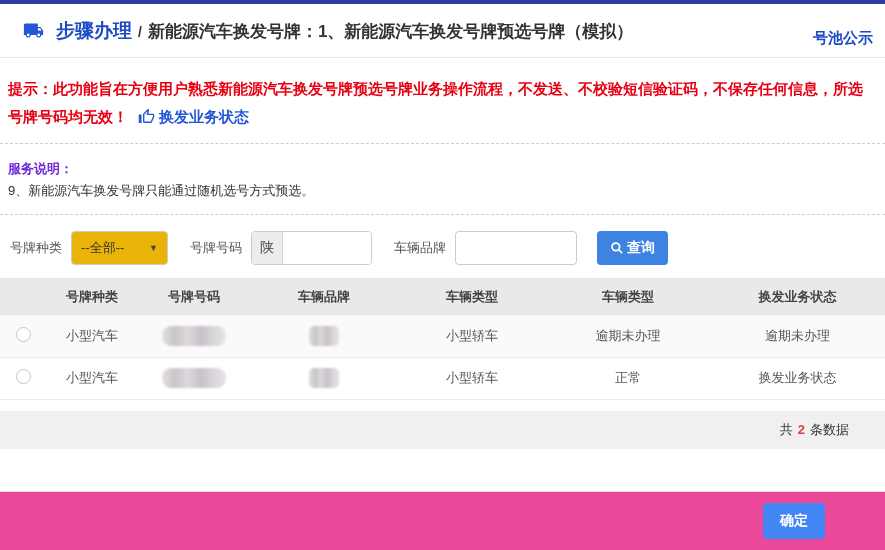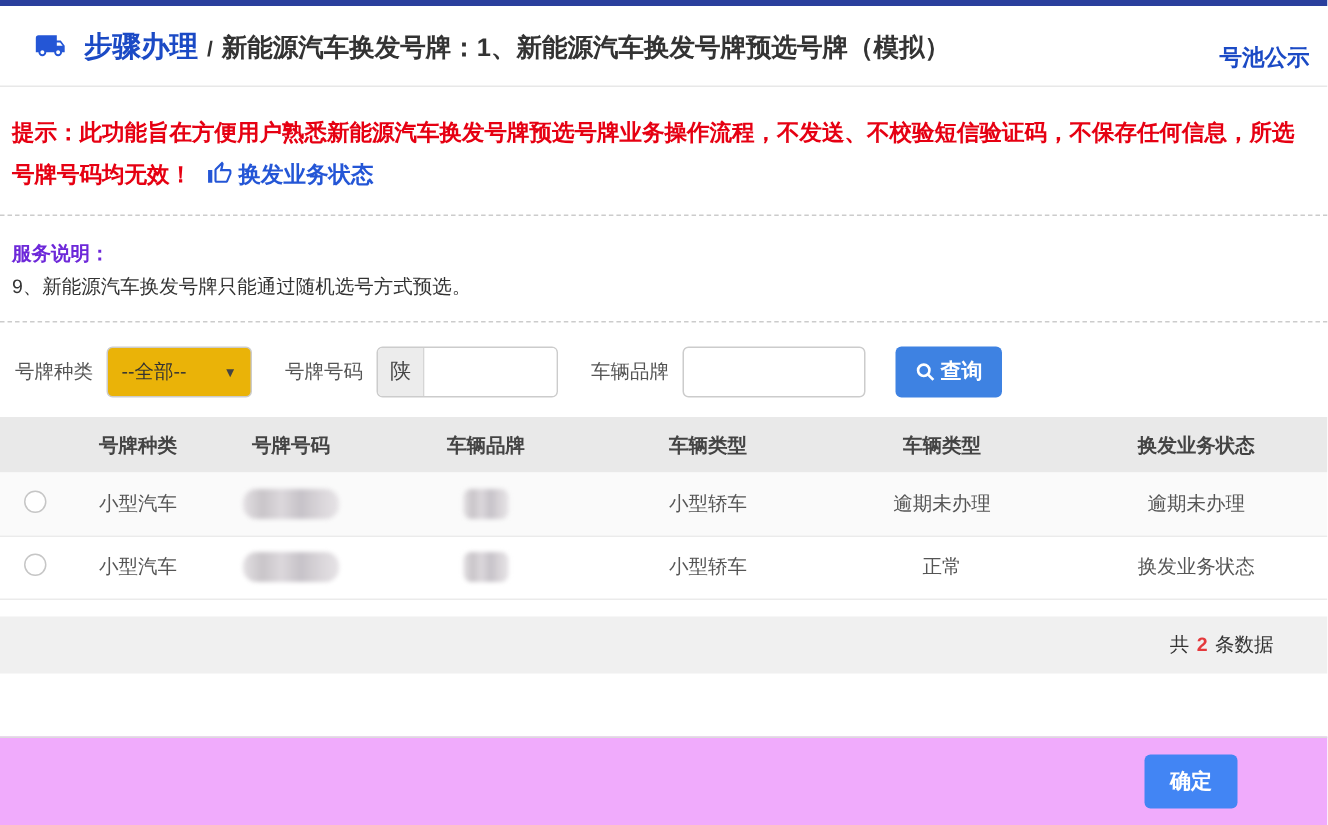--- a/index.html
+++ b/index.html
@@ -57,21 +57,21 @@
     filter: blur(1.3px); }
   .redact.plate { width: 64px; }
   .redact.brand { width: 30px; border-radius: 5px; }
 
   
   .countbar { margin-top: 11px; height: 38px; background: #f0f0f0; display: flex; align-items: center;
     justify-content: flex-end; padding-right: 36px; font-size: 13px; color: #333; }
   .countbar .num { color: #e4393c; font-weight: bold; margin: 0 5px; }
 
   
-  .footer { position: absolute; left: 0; right: 0; bottom: 0; height: 59px; background: #f0abfc;
+  .footer { position: absolute; left: 0; right: 0; bottom: 0; height: 59px; background: #ec4899;
     border-top: 1px solid #dcdcdc; display: flex; align-items: center; justify-content: flex-end; padding-right: 60px; }
   .btn-confirm { background: #4285f4; color: #fff; border: none; border-radius: 4px;
     padding: 9px 17px; font-size: 14px; font-weight: bold; cursor: pointer; }
 </style>
 </head>
 <body>
 
 <div class="page">
 
   <div class="hdr">

